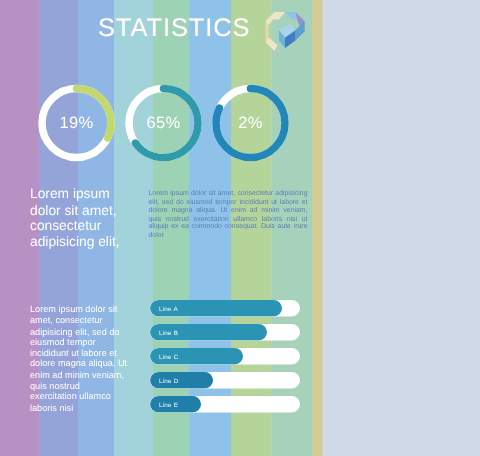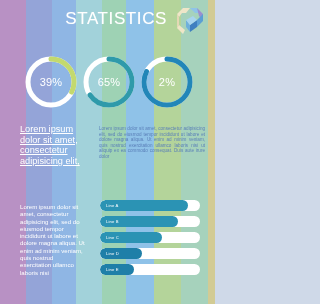--- a/index.html
+++ b/index.html
@@ -32,21 +32,21 @@
     position:absolute;inset:0;display:flex;align-items:center;justify-content:center;
     color:#ffffff;font-size:11px;letter-spacing:.2px;
   }
   #donut0{left:22px;}
   #donut1{left:80px;text-align:center;}
   #donut2{left:138px;}
 
   
   #midLeft{
     position:absolute;left:20px;top:124px;width:74px;
-    color:#ffffff;font-size:9.2px;line-height:10.6px;text-decoration:underline;
+    color:#ffffff;font-size:9.2px;line-height:10.6px;
   }
   #midRight{
     position:absolute;left:99px;top:126px;width:106px;
     color:#5a7fb8;font-size:4.6px;line-height:5.5px;
     text-align:justify;
   }
 
   
   #botLeft{
     position:absolute;left:20px;top:203px;width:66px;
@@ -102,21 +102,21 @@
     </div>
   </div>
 
   <div id="donuts">
 
     <div class="donut" id="donut0">
       <svg viewBox="0 0 58 58">
         <circle cx="29" cy="29" r="23" fill="none" stroke="#ffffff" stroke-width="5"></circle>
         <circle id="arc0" cx="29" cy="29" r="23" fill="none" stroke="#c3d96e" stroke-width="5" stroke-linecap="round" transform="rotate(-90 29 29)" stroke-dasharray="46.24 144.51"></circle>
       </svg>
-      <div class="pct">39%</div>
+      <div class="pct">19%</div>
     </div>
 
     <div class="donut" id="donut1">
       <svg viewBox="0 0 58 58">
         <circle cx="29" cy="29" r="23" fill="none" stroke="#ffffff" stroke-width="5"></circle>
         <circle id="arc1" cx="29" cy="29" r="23" fill="none" stroke="#2f9aaa" stroke-width="5" stroke-linecap="round" transform="rotate(-90 29 29)" stroke-dasharray="93.93 144.51"></circle>
       </svg>
       <div class="pct">65%</div>
     </div>
 

